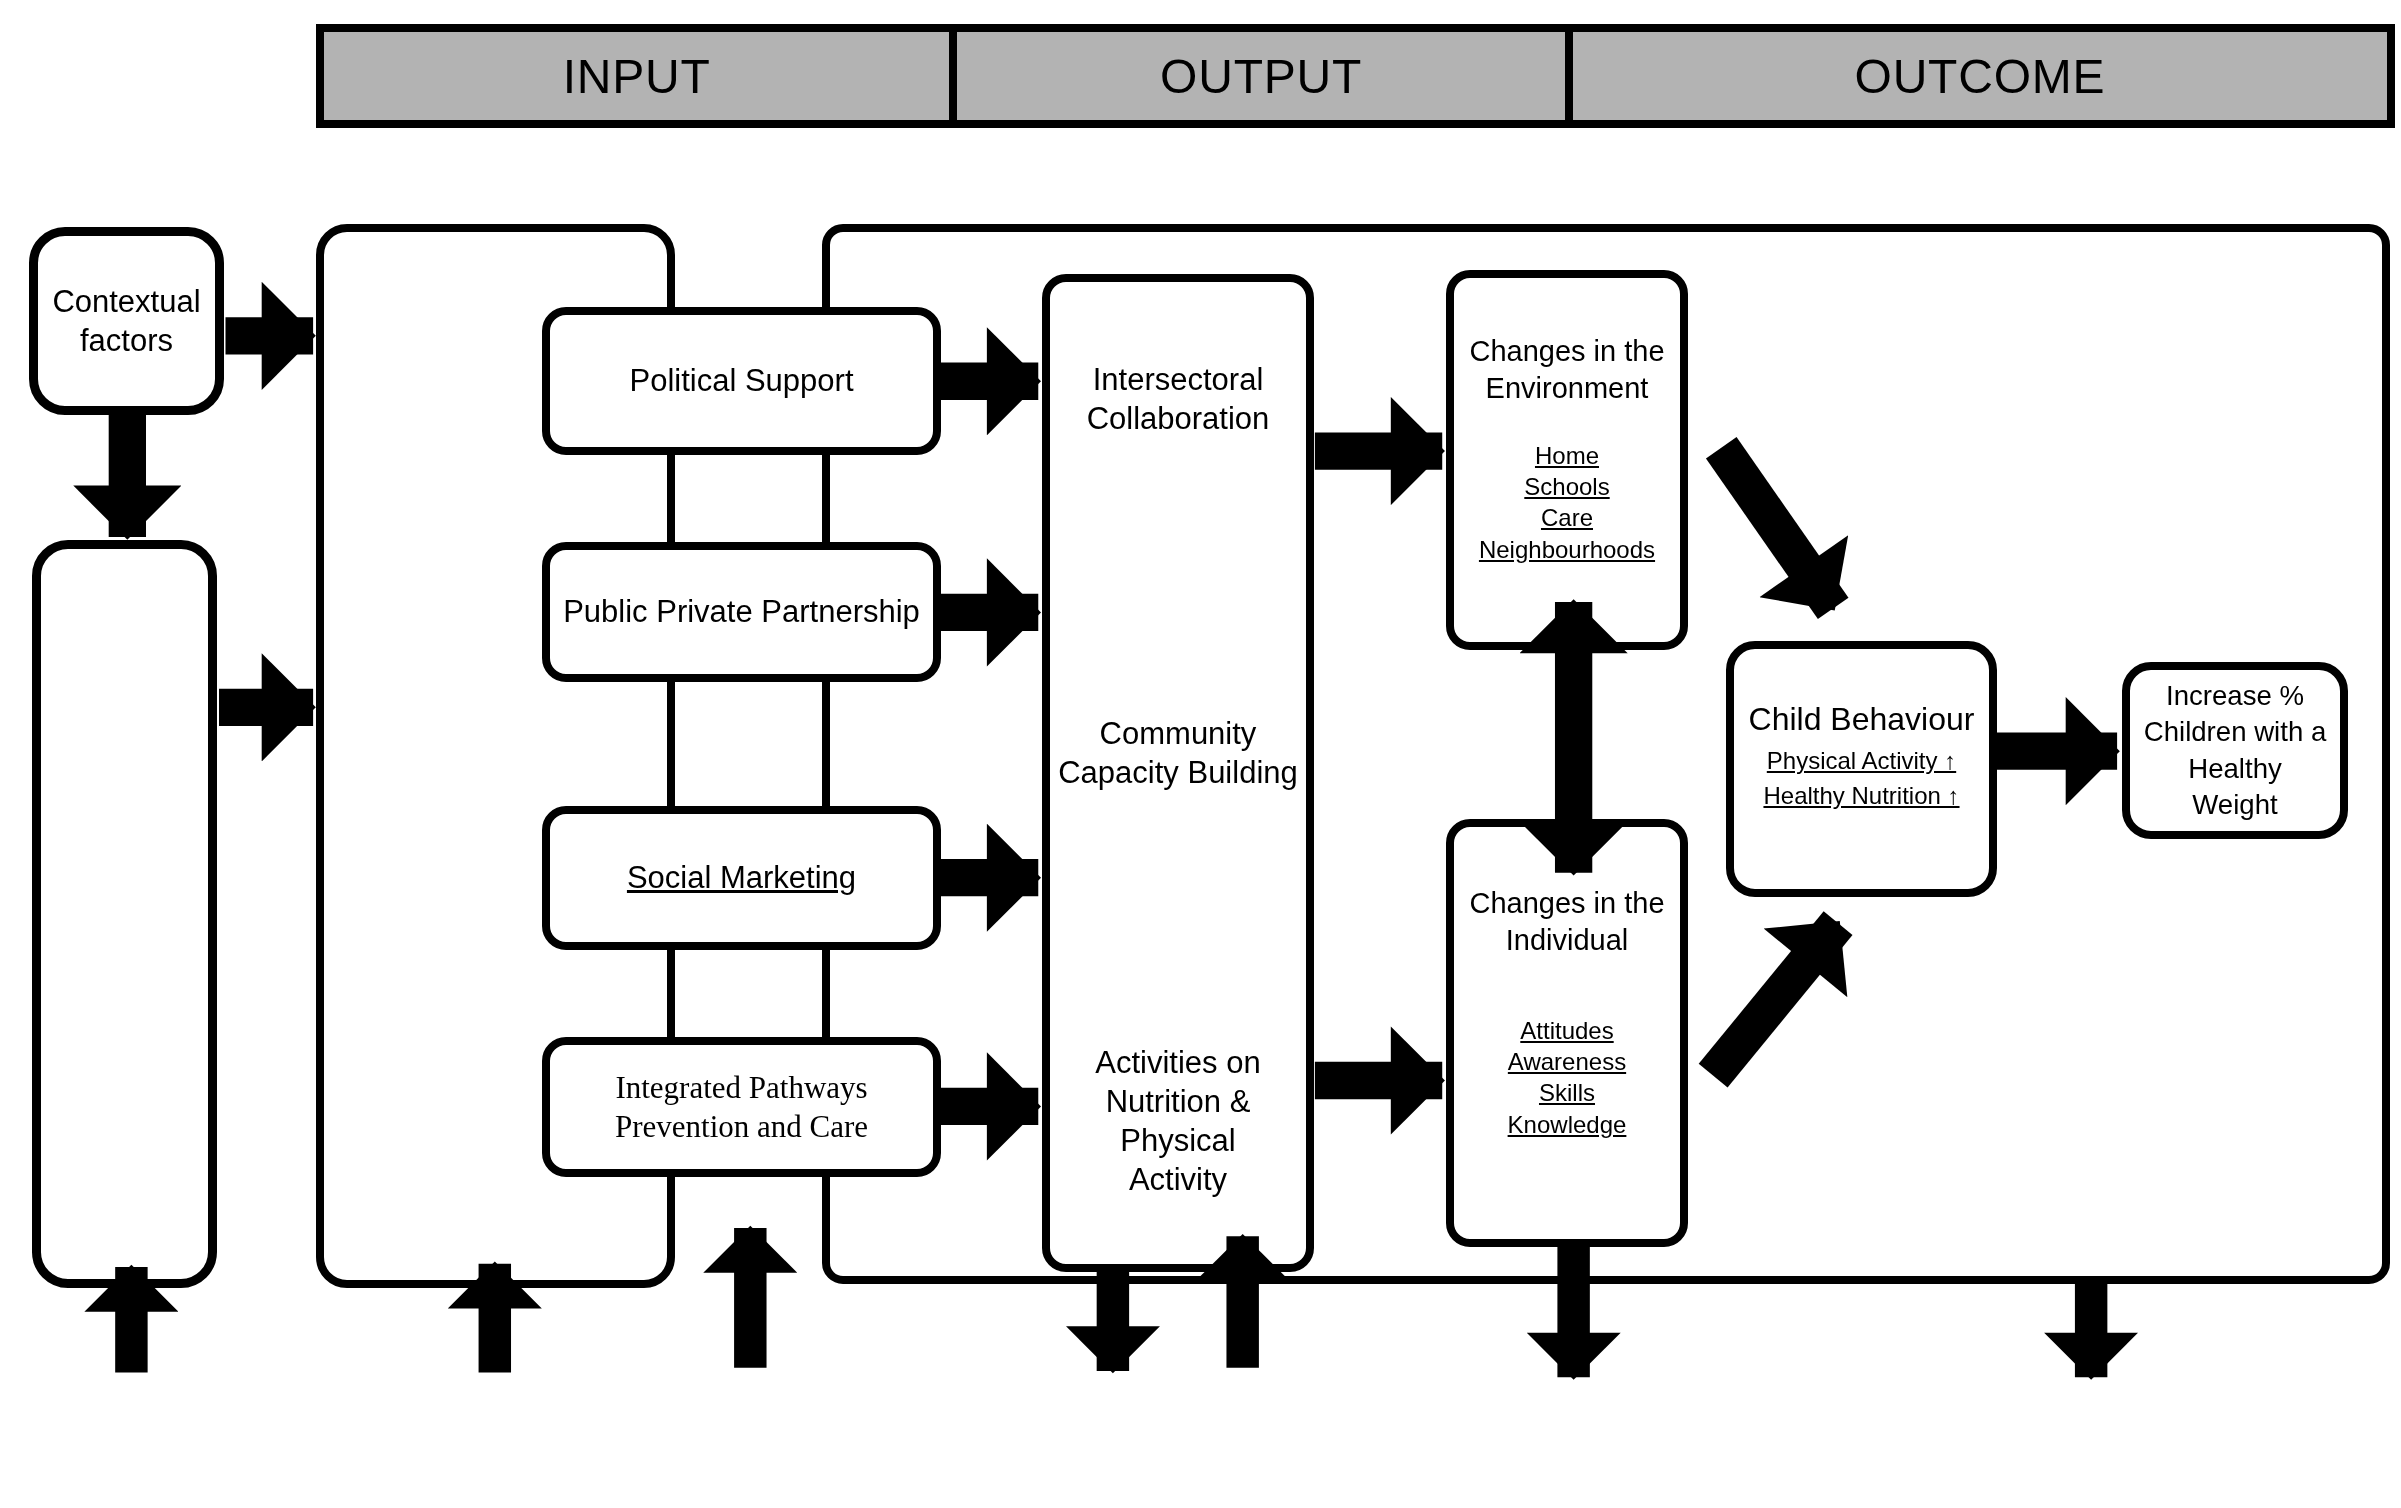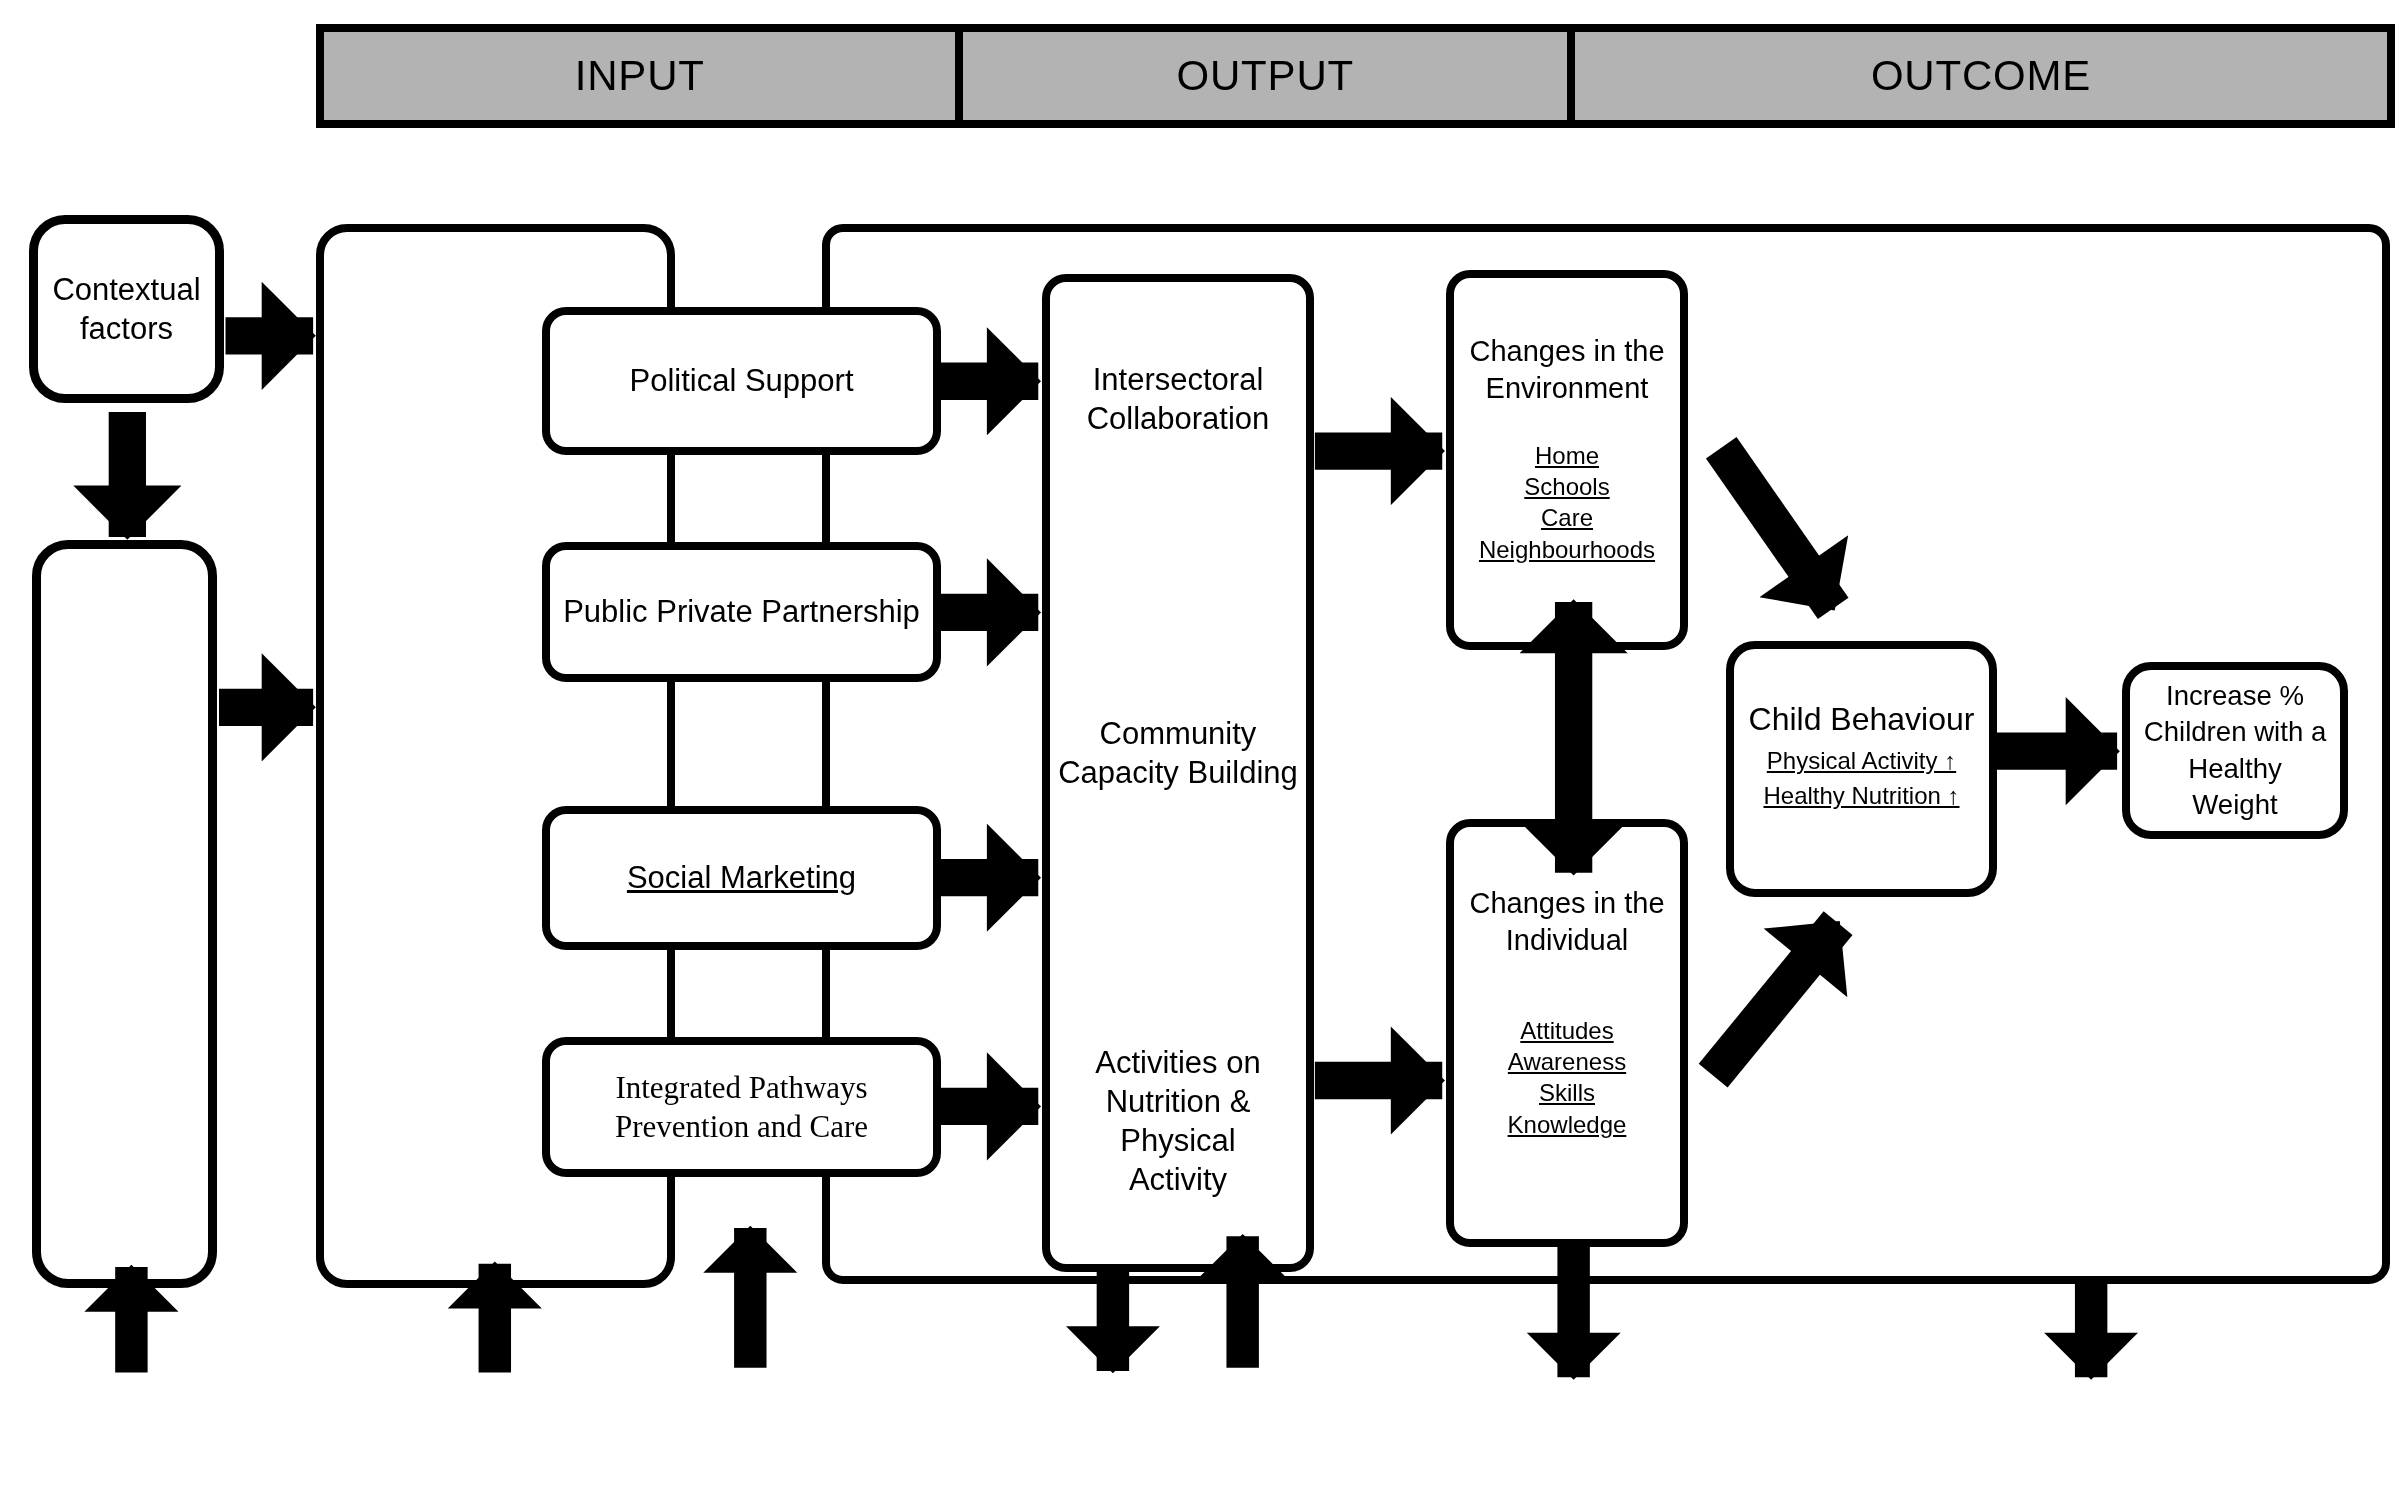--- a/index.html
+++ b/index.html
@@ -7,21 +7,21 @@
     position:relative;width:2401px;height:1508px;background:#ffffff;
     font-family:"Liberation Sans", sans-serif;color:#000;overflow:hidden;
   }
   
   .header{
     position:absolute;left:316px;top:24px;width:2079px;height:104px;
     background:#000;display:flex;padding:8px;gap:8px;box-sizing:border-box;
   }
   .hcell{
     background:#b3b3b3;display:flex;align-items:center;justify-content:center;
-    font-size:42px;letter-spacing:0.8px;
+    font-size:48px;letter-spacing:0.8px;
   }
   
   .box{
     position:absolute;background:#fff;border:8px solid #000;box-sizing:border-box;
     display:flex;flex-direction:column;align-items:center;justify-content:center;
     text-align:center;font-size:31px;line-height:1.26;
   }
   .thick{border-width:9px;}
   .nowrap{white-space:nowrap;}
   .rot{
@@ -48,21 +48,21 @@
     <div class="hcell" style="flex-grow:997">
       <span>OUTCOME</span>
     </div>
   </div>
 
   <div class="box z1" style="left:822px;top:224px;width:1568px;height:1060px;border-radius:21px;"></div>
 
   <div class="box z1" style="left:316px;top:224px;width:359px;height:1064px;border-radius:31px;"></div>
   <div class="rot" style="left:428px;top:756px;font-size:39px;">Local organisation</div>
 
-  <div class="box thick z2" style="left:29px;top:215px;width:195px;height:188px;border-radius:36px;align-items:center;">
+  <div class="box thick z2" style="left:29px;top:227px;width:195px;height:188px;border-radius:36px;align-items:center;">
     <div class="nowrap">Contextual</div>
     <div class="nowrap">factors</div>
   </div>
 
   <div class="box thick z1" style="left:32px;top:540px;width:185px;height:748px;border-radius:36px;"></div>
   <div class="rot" style="left:125px;top:914px;font-size:37px;line-height:1.26;">
     <div class="nowrap">JOGG Central Coordination</div>
     <div class="nowrap">Office</div>
   </div>
 

